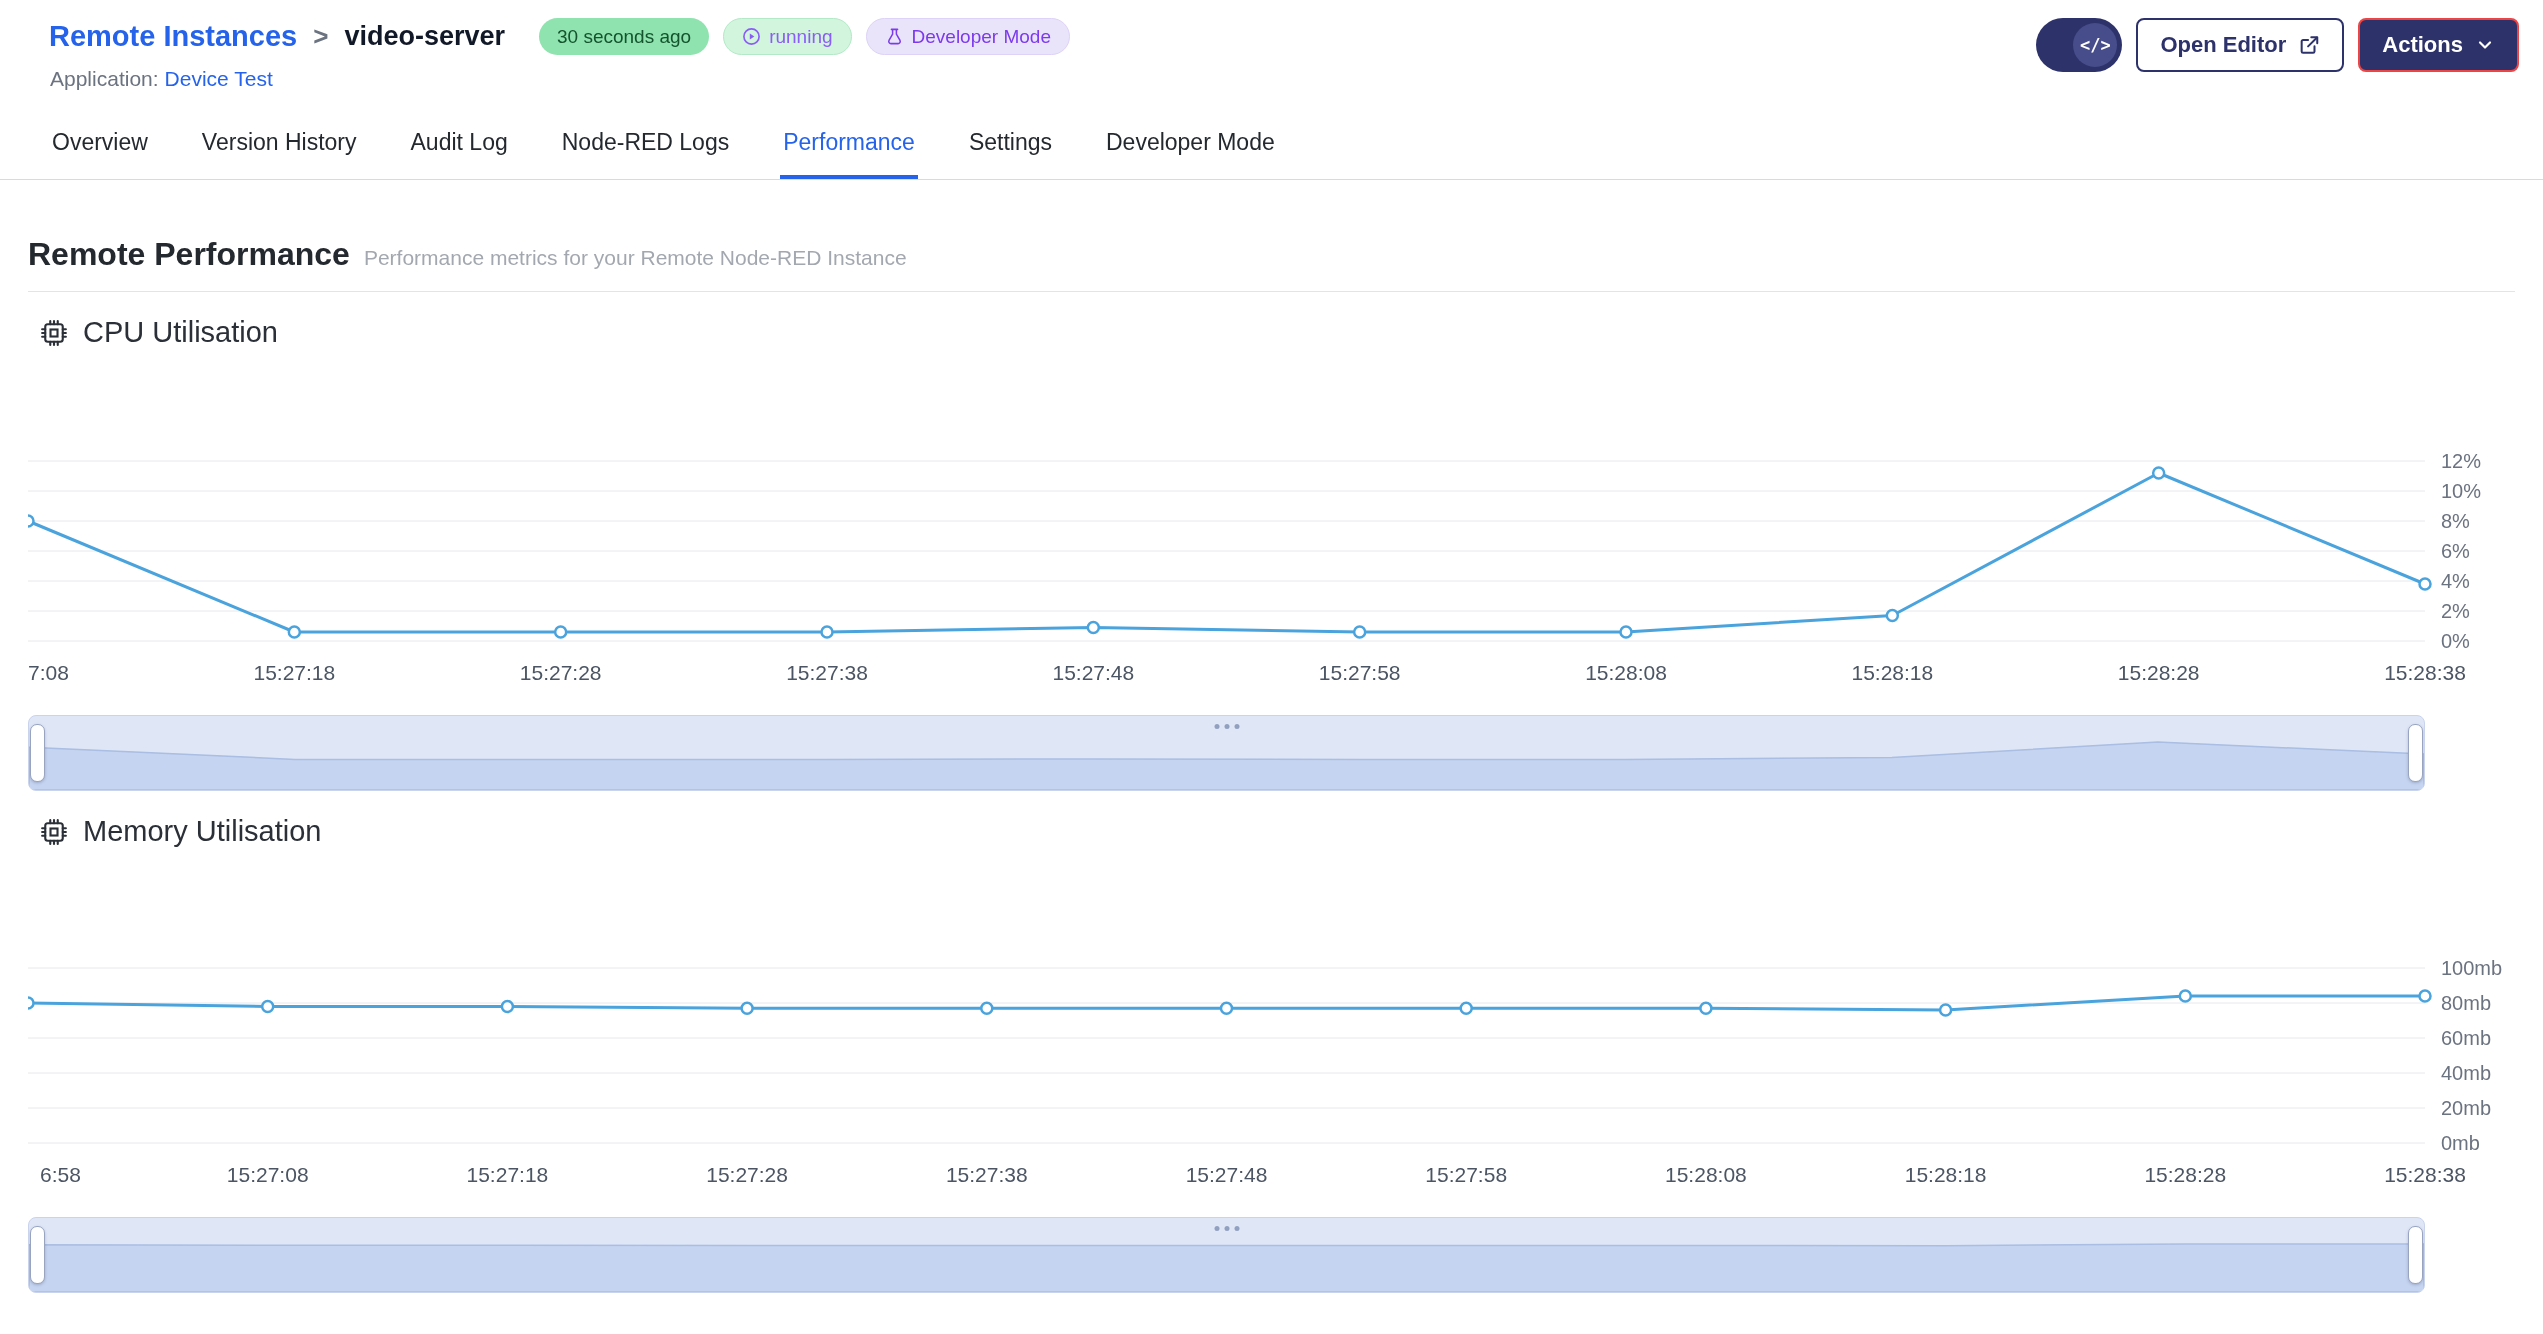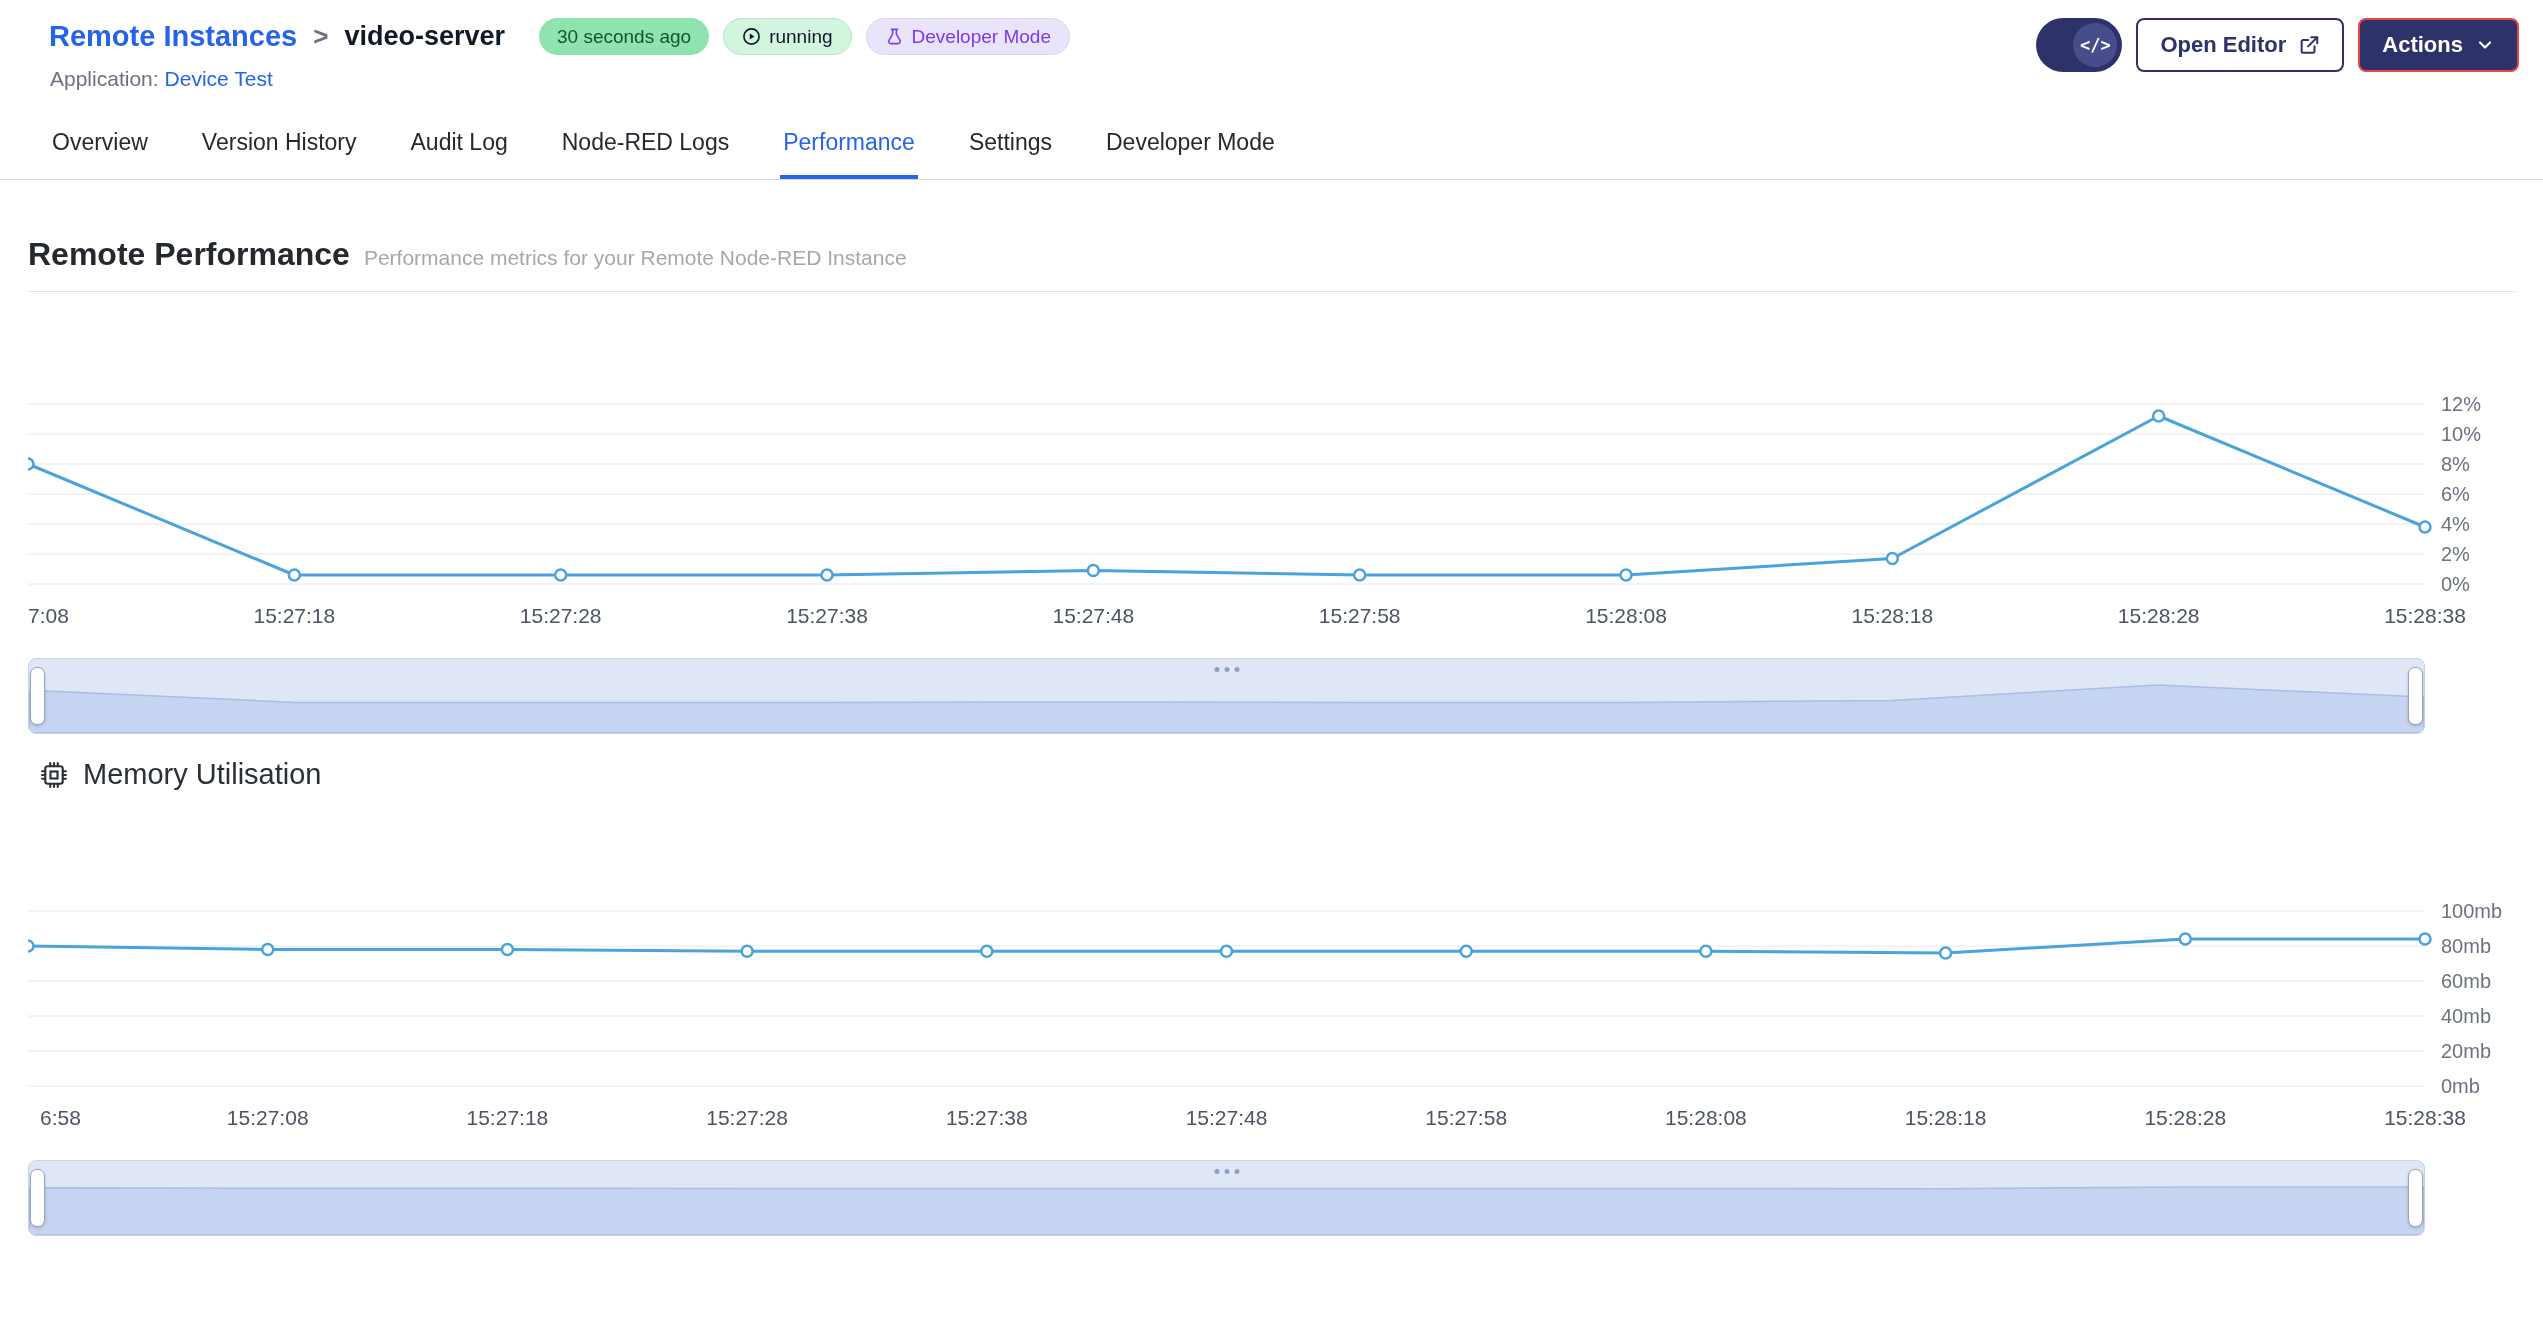--- a/index.html
+++ b/index.html
@@ -8,21 +8,21 @@
 
   
   header { display: flex; justify-content: space-between; align-items: flex-start; padding: 18px 24px 0 49px; }
   .crumb-row { display: flex; align-items: center; gap: 16px; }
   .crumb-parent { color: #2563eb; font-size: 29px; font-weight: bold; text-decoration: none; cursor: pointer; }
   .crumb-sep { color: #6b7280; font-size: 26px; font-weight: bold; }
   .crumb-current { color: #111827; font-size: 27px; font-weight: bold; }
   .badges { display: flex; align-items: center; gap: 14px; margin-left: 18px; }
   .badge { display: inline-flex; align-items: center; gap: 8px; height: 37px; padding: 0 18px; border-radius: 999px; font-size: 19px; white-space: nowrap; }
   .badge-time   { background: #8ee3ae; color: #14532d; }
-  .badge-status { background: #d2f5de; color: #0f172a; border: 1px solid #b3e9c6; }
+  .badge-status { background: #d2f5de; color: #8b5cf6; border: 1px solid #b3e9c6; }
   .badge-mode   { background: #eae4fb; color: #7c3aed; border: 1px solid #ddd2f7; }
   .badge svg { display: block; }
   .app-row { margin-top: 12px; font-size: 21px; color: #6b7280; padding-left: 1px; }
   .app-row a { color: #2563eb; text-decoration: none; margin-left: 6px; cursor: pointer; margin-top: 16px; }
 
   .hdr-actions { display: flex; align-items: center; gap: 14px; }
   .dev-toggle { width: 86px; height: 54px; border-radius: 999px; background: #2d326b; display: flex; align-items: center; justify-content: flex-end; padding: 5px; cursor: pointer; }
   .dev-toggle .knob { width: 44px; height: 44px; border-radius: 50%; background: #474d8a; color: #ffffff; display: flex; align-items: center; justify-content: center; font-family: "DejaVu Sans Mono", monospace; font-size: 17px; font-weight: bold; }
   .btn { display: inline-flex; align-items: center; gap: 12px; height: 54px; padding: 0 22px; border-radius: 8px; font-size: 22px; font-weight: bold; cursor: pointer; font-family: inherit; }
   .btn-outline { background: #ffffff; border: 2px solid #2d326b; color: #2d326b; }
@@ -122,20 +122,28 @@
   </nav>
 
 <main>
   <div class="page-head">
     <h1>Remote Performance</h1>
     <span class="subtitle">Performance metrics for your Remote Node-RED Instance</span>
   </div>
   <hr class="rule">
 
   <section>
+    <h2>
+      <svg width="30" height="30" viewBox="0 0 24 24" fill="none" stroke="currentColor" stroke-width="1.7" stroke-linecap="round">
+          <rect x="5" y="5" width="14" height="14" rx="2"></rect>
+          <rect x="9.2" y="9.2" width="5.6" height="5.6"></rect>
+          <path d="M9 5V2.5M12 5V2.5M15 5V2.5M9 21.5V19M12 21.5V19M15 21.5V19M5 9H2.5M5 12H2.5M5 15H2.5M21.5 9H19M21.5 12H19M21.5 15H19"></path>
+        </svg>
+      <span>CPU Utilisation</span>
+    </h2>
     <div class="chart" id="cpu-chart">
         <svg width="2487" height="304">
           <line x1="0" x2="2397" y1="112" y2="112" stroke="#e8e8ec" stroke-width="1"></line>
           <text x="2413" y="119" fill="#6b7280" font-size="20">12%</text>
           <line x1="0" x2="2397" y1="142" y2="142" stroke="#e8e8ec" stroke-width="1"></line>
           <text x="2413" y="149" fill="#6b7280" font-size="20">10%</text>
           <line x1="0" x2="2397" y1="172" y2="172" stroke="#e8e8ec" stroke-width="1"></line>
           <text x="2413" y="179" fill="#6b7280" font-size="20">8%</text>
           <line x1="0" x2="2397" y1="202" y2="202" stroke="#e8e8ec" stroke-width="1"></line>
           <text x="2413" y="209" fill="#6b7280" font-size="20">6%</text>

